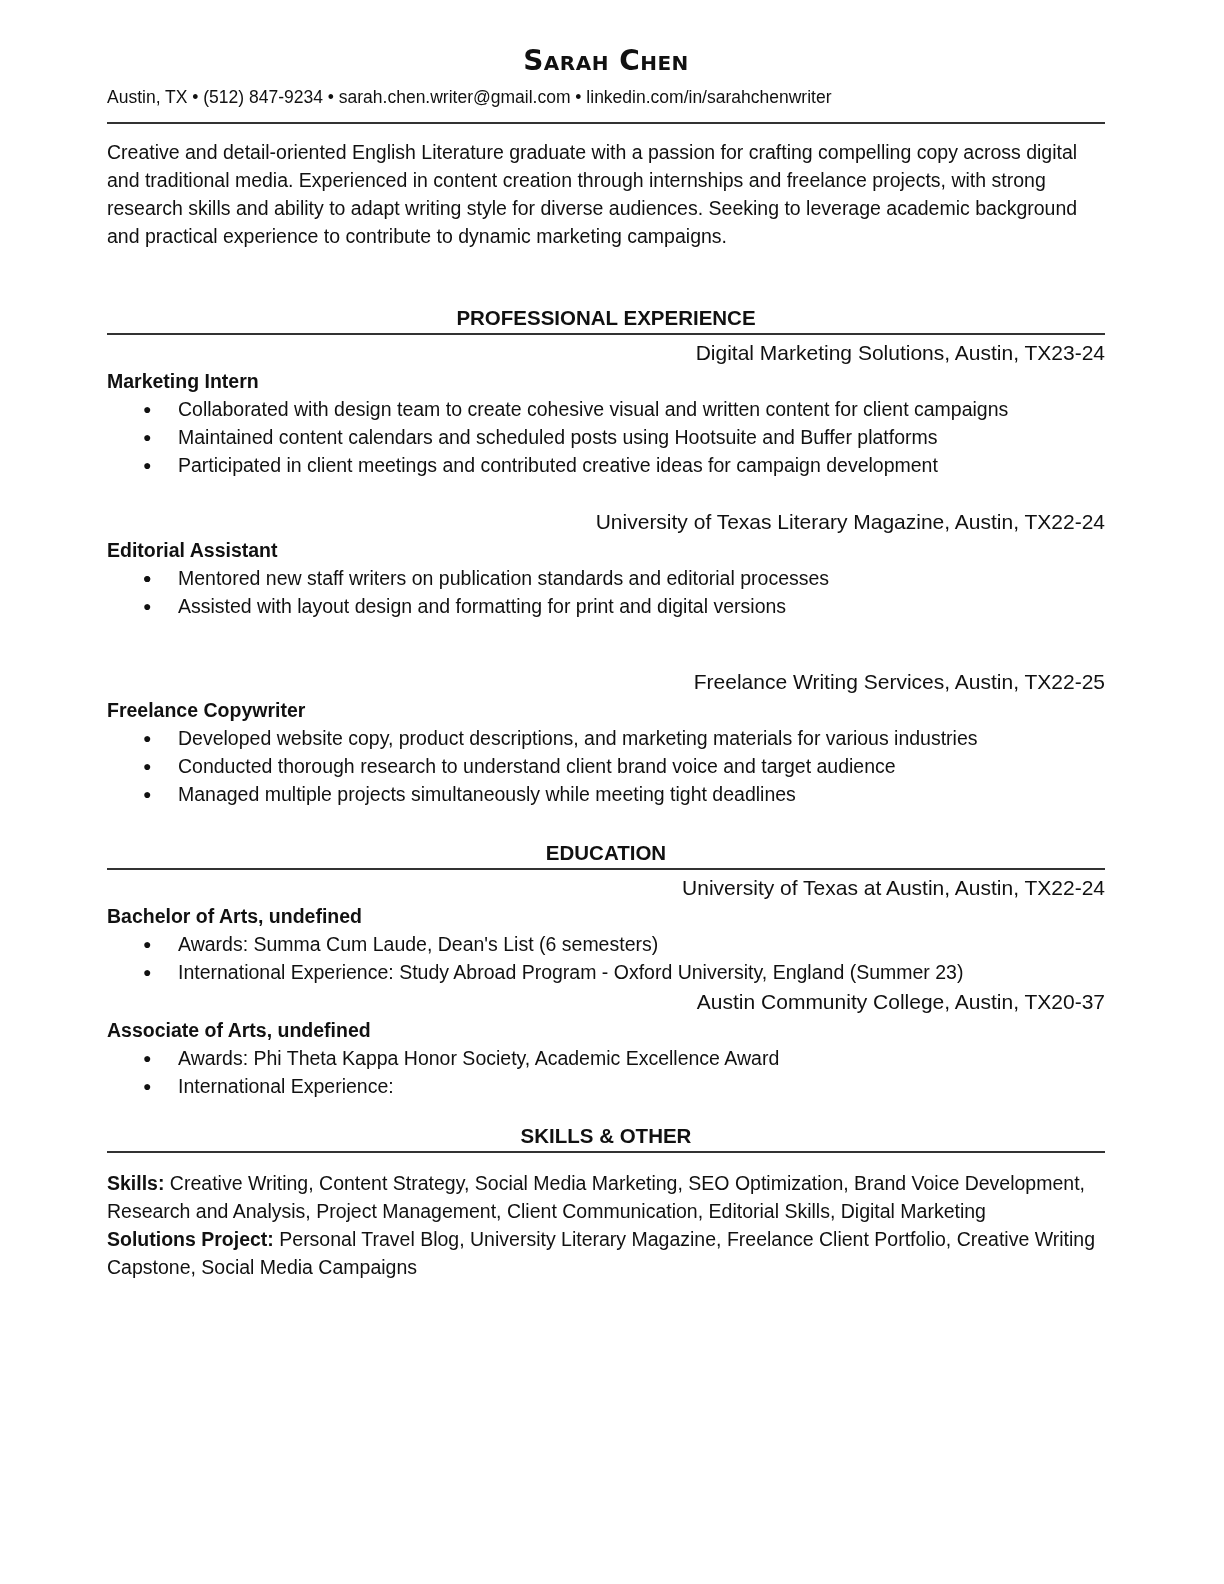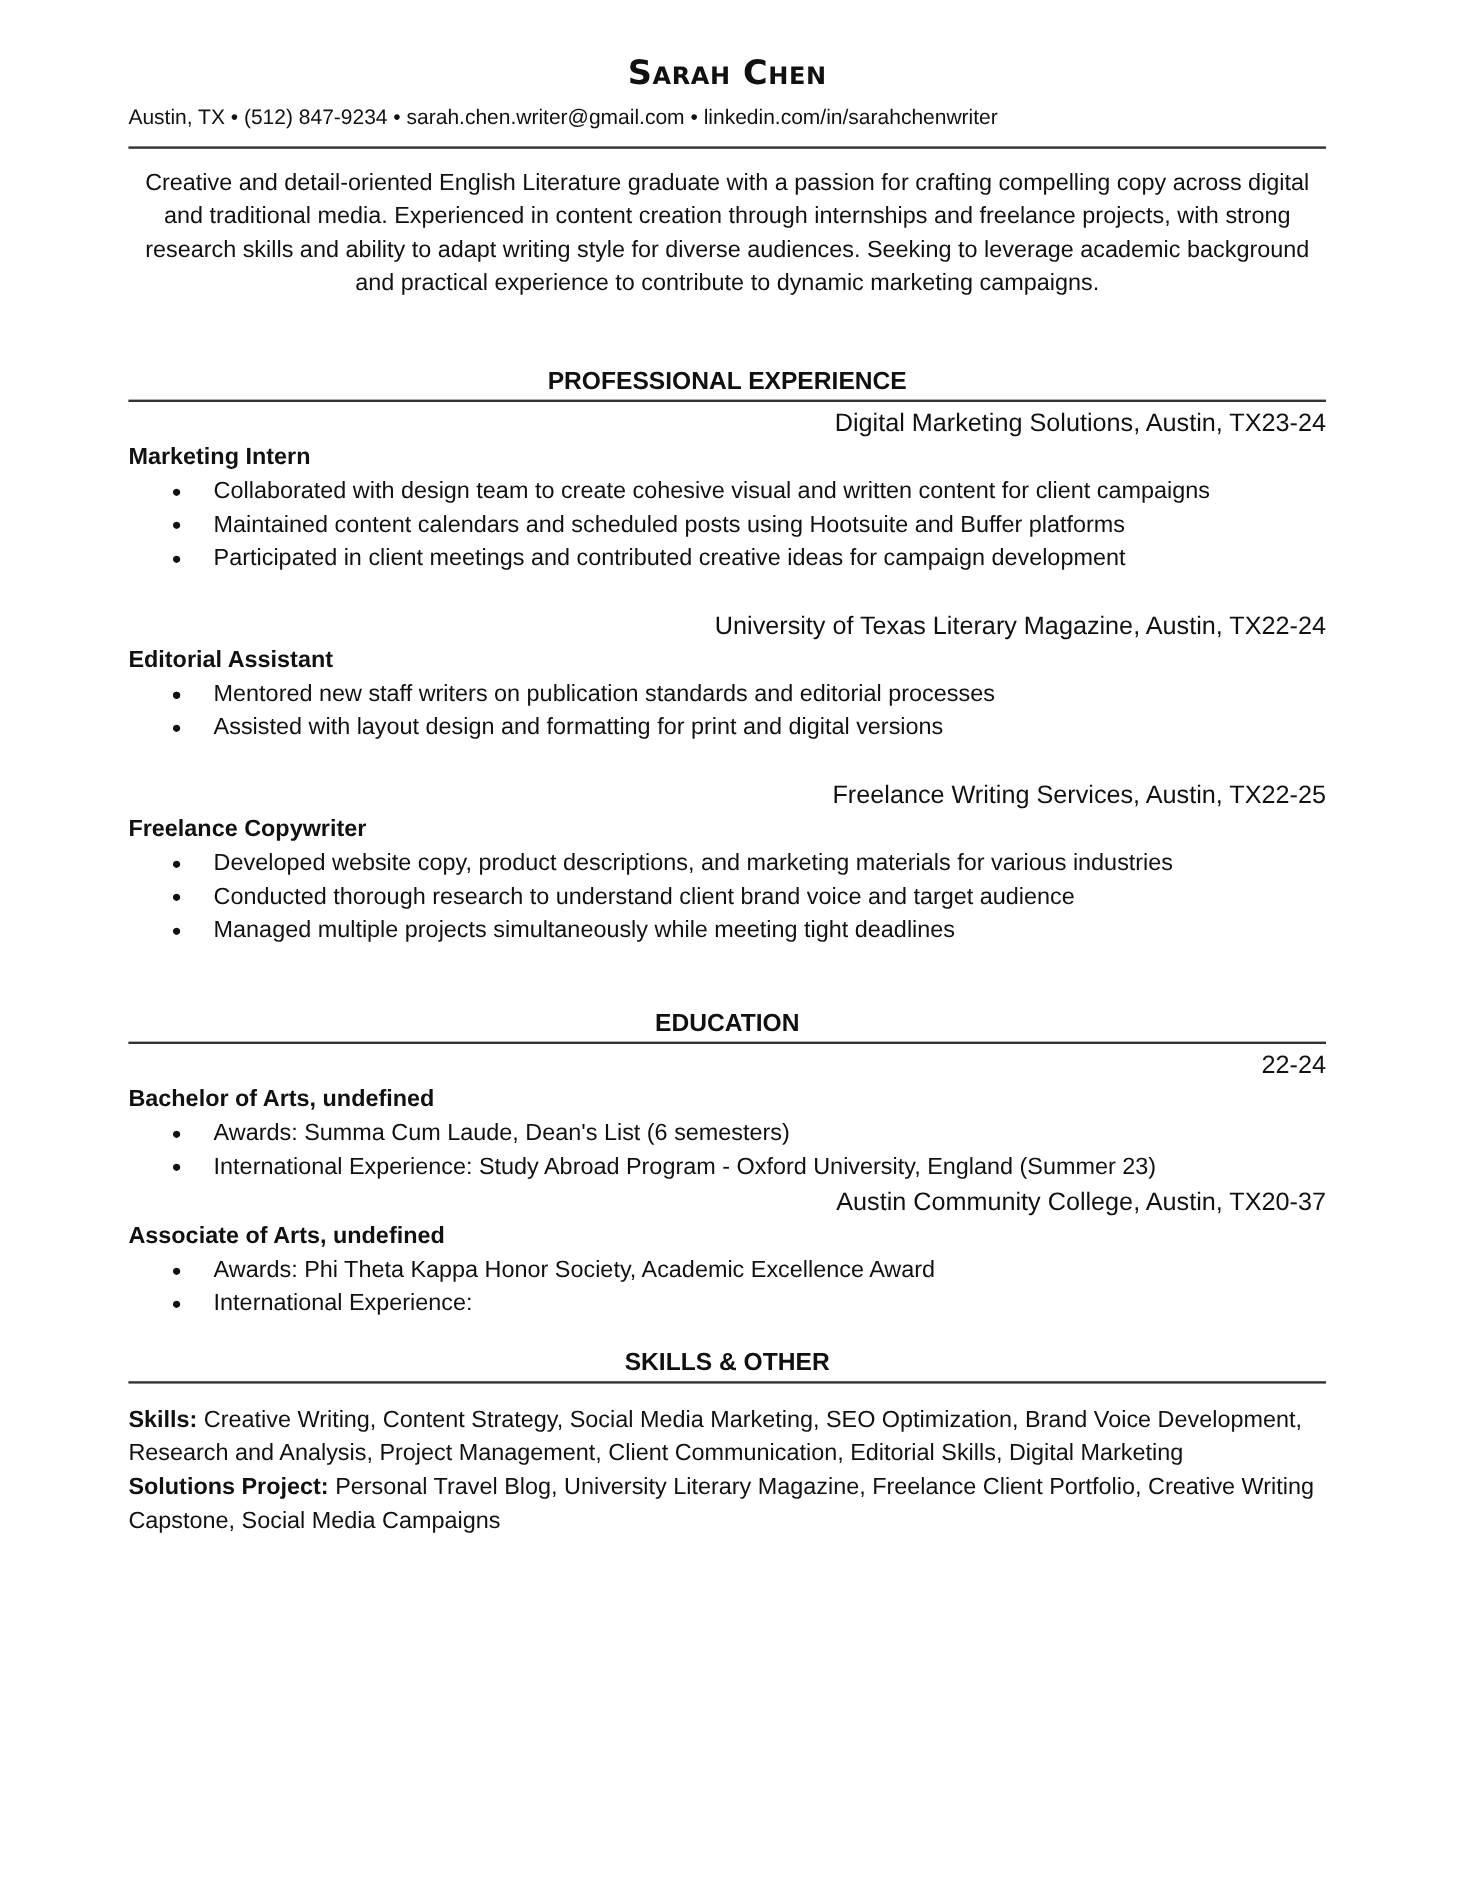--- a/index.html
+++ b/index.html
@@ -13,21 +13,21 @@
       position: absolute; left: 0; top: 44px; width: 998px; text-align: center;
       font-family: "DejaVu Sans", sans-serif; font-weight: bold; font-size: 28px;
       font-variant: small-caps; letter-spacing: 0.5px;
     }
     .contact {
       position: absolute; left: 0; top: 87px; width: 998px; text-align: left;
       font-size: 17.5px;
     }
     .rule { position: absolute; left: 0; width: 998px; height: 2px; background: #333; }
     .summary {
-      position: absolute; left: 0; top: 138px; width: 998px; text-align: center;
+      position: absolute; left: 0; top: 138px; width: 998px; text-align: left;
       font-size: 19.5px; line-height: 28px;
     }
     .section-title {
       position: absolute; left: 0; width: 998px; text-align: center;
       font-weight: bold; font-size: 20.5px;
     }
     .block { position: absolute; left: 0; width: 998px; }
     .row { display: flex; justify-content: flex-end; font-size: 21px; height: 29px; line-height: 29px; }
     .role { font-weight: bold; font-size: 19.5px; height: 28px; line-height: 28px; }
     ul { list-style: none; margin: 0; padding: 0; }
@@ -67,38 +67,39 @@
         <span>22-24</span>
       </div>
     <div class="role">Editorial Assistant</div>
     <ul>
       <li><span class="bullet">●</span></li>
       <li><span class="bullet">●</span><span>Mentored new staff writers on publication standards and editorial processes</span></li>
       <li><span class="bullet">●</span><span>Assisted with layout design and formatting for print and digital versions</span></li>
     </ul>
   </div>
 
-  <div class="block" style="top:648px">
+  <div class="block" style="top:667px">
     <div class="row">
         <span>Freelance Writing Services, Austin, TX</span>
         <span>22-25</span>
       </div>
     <div class="role">Freelance Copywriter</div>
     <ul>
       <li><span class="bullet">●</span><span>Developed website copy, product descriptions, and marketing materials for various industries</span></li>
       <li><span class="bullet">●</span><span>Conducted thorough research to understand client brand voice and target audience</span></li>
       <li><span class="bullet">●</span><span>Managed multiple projects simultaneously while meeting tight deadlines</span></li>
     </ul>
   </div>
 
   <div class="section-title" style="top:841px">EDUCATION</div>
   <div class="rule" style="top:868px"></div>
 
   <div class="block" style="top:873px">
     <div class="row">
+        <span>University of Texas at Austin, Austin, TX</span>
         <span>22-24</span>
       </div>
     <div class="role">Bachelor of Arts, undefined</div>
     <ul>
       <li><span class="bullet">●</span><span>Awards: Summa Cum Laude, Dean's List (6 semesters)</span></li>
       <li><span class="bullet">●</span><span>International Experience: Study Abroad Program - Oxford University, England (Summer 23)</span></li>
     </ul>
   </div>
 
   <div class="block" style="top:987px">

